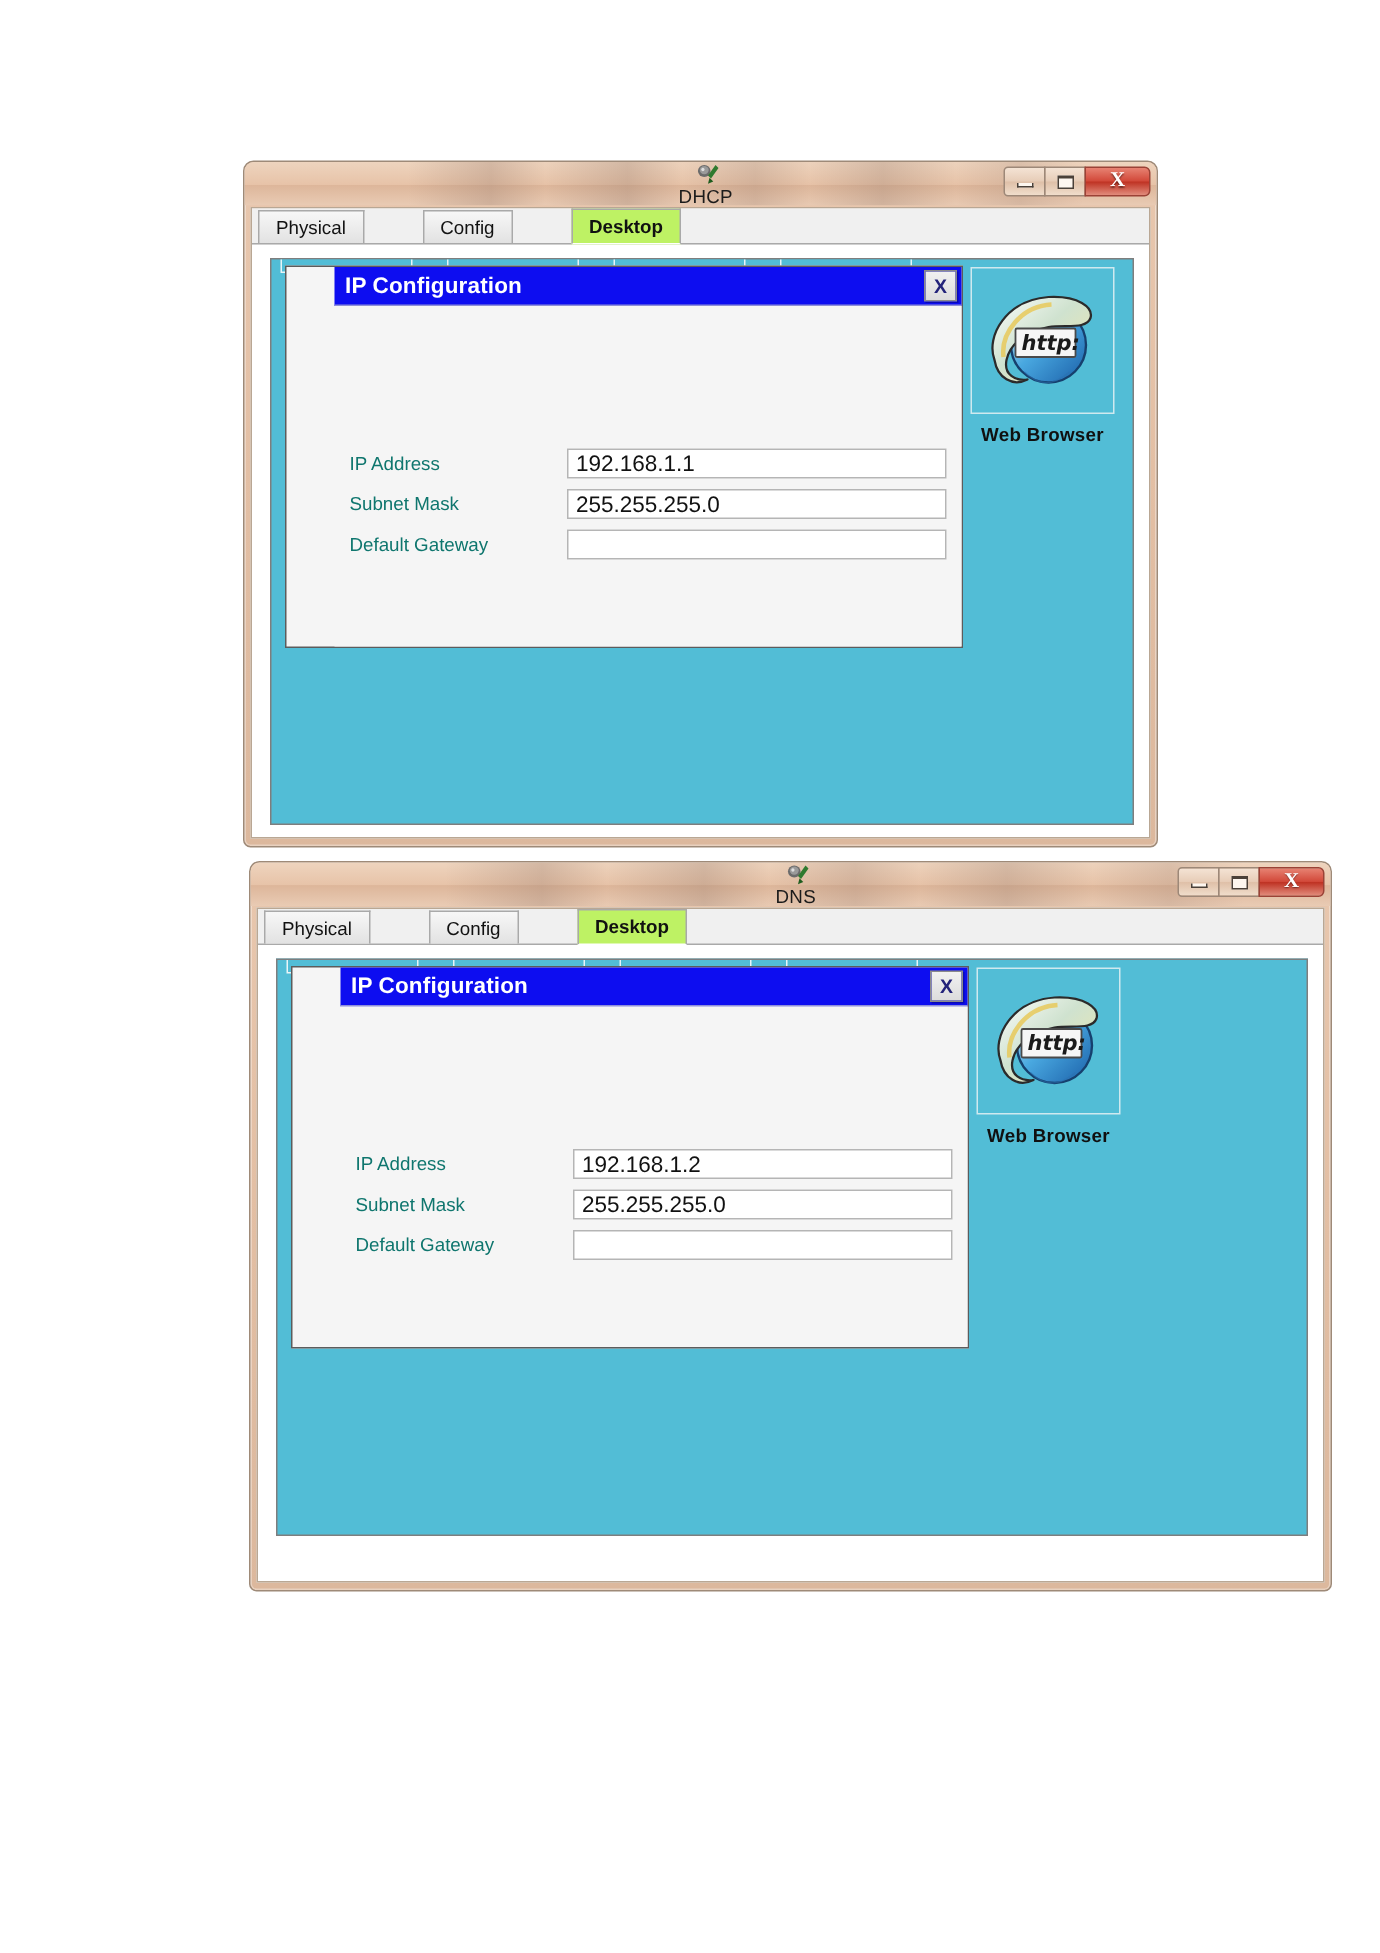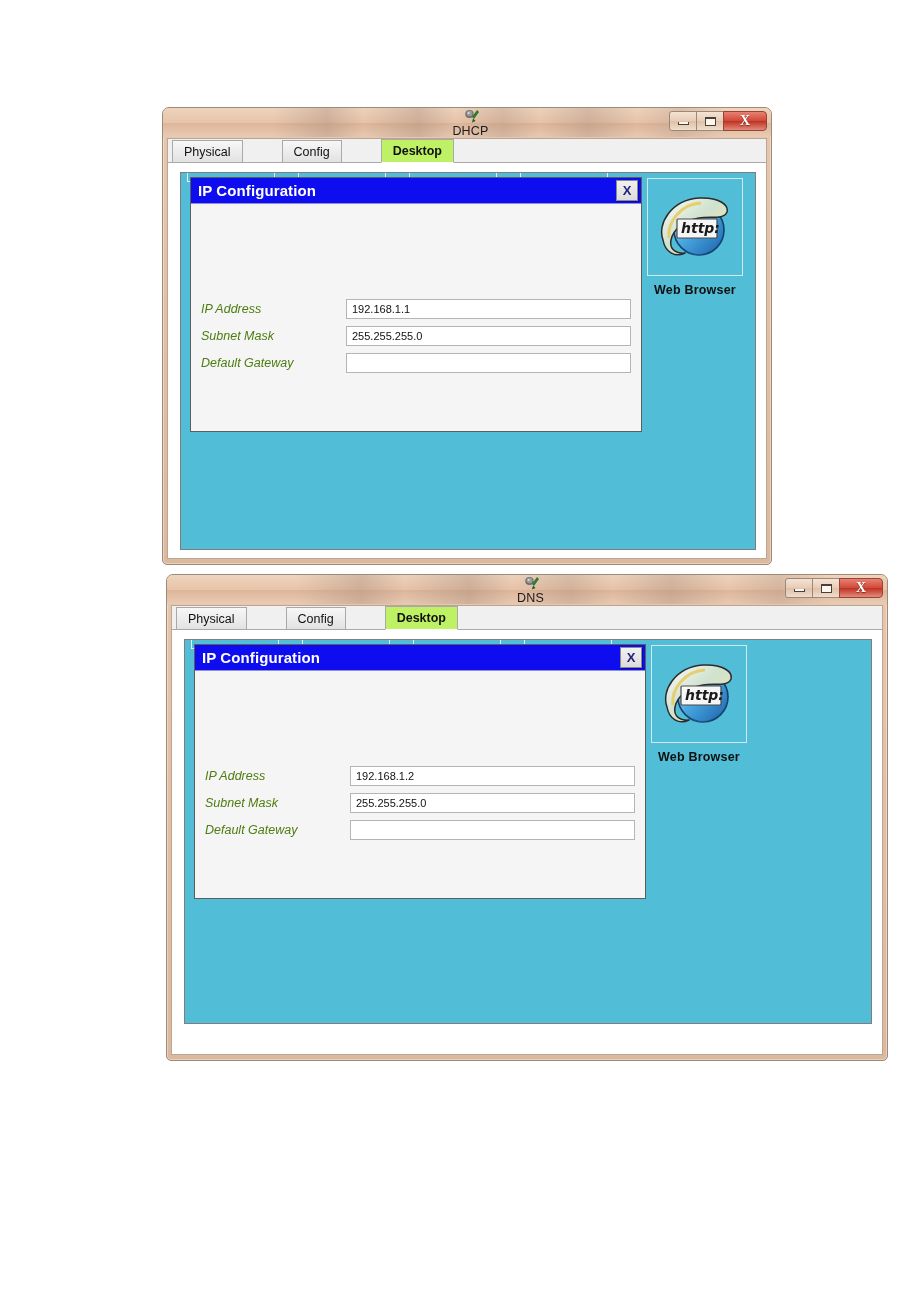--- a/index.html
+++ b/index.html
@@ -234,20 +234,21 @@
     letter-spacing: 0.2px;
   }
 
   
   .ipdialog {
     position: absolute;
     border: 1px solid #5c5c5c;
     background: #f5f5f5;
     box-sizing: border-box;
     z-index: 10;
+    padding-left: 32px;
   }
   .ipdialog-title {
     height: 26px;
     background: #0d0df0;
     border-bottom: 1px solid #8f8fd8;
     display: flex;
     align-items: center;
     justify-content: space-between;
     padding: 0 3px 0 7px;
     box-sizing: border-box;
@@ -281,31 +282,30 @@
     position: absolute;
     left: 10px;
     right: 10px;
     height: 20px;
     display: flex;
     align-items: center;
   }
   .field-label {
     width: 145px;
     font-size: 12.5px;
-    color: #4d7c0f;
+    color: #0f766e;
     flex: 0 0 auto;
-    font-style: italic;
   }
   .field-input {
     flex: 1 1 auto;
     height: 20px;
     background: #ffffff;
     border: 1px solid #b5b5b5;
     box-sizing: border-box;
-    font-size: 11px;
+    font-size: 15px;
     color: #111;
     display: flex;
     align-items: center;
     padding-left: 5px;
     font-family: "Liberation Sans", sans-serif;
   }
 </style>
 </head>
 <body>
 

